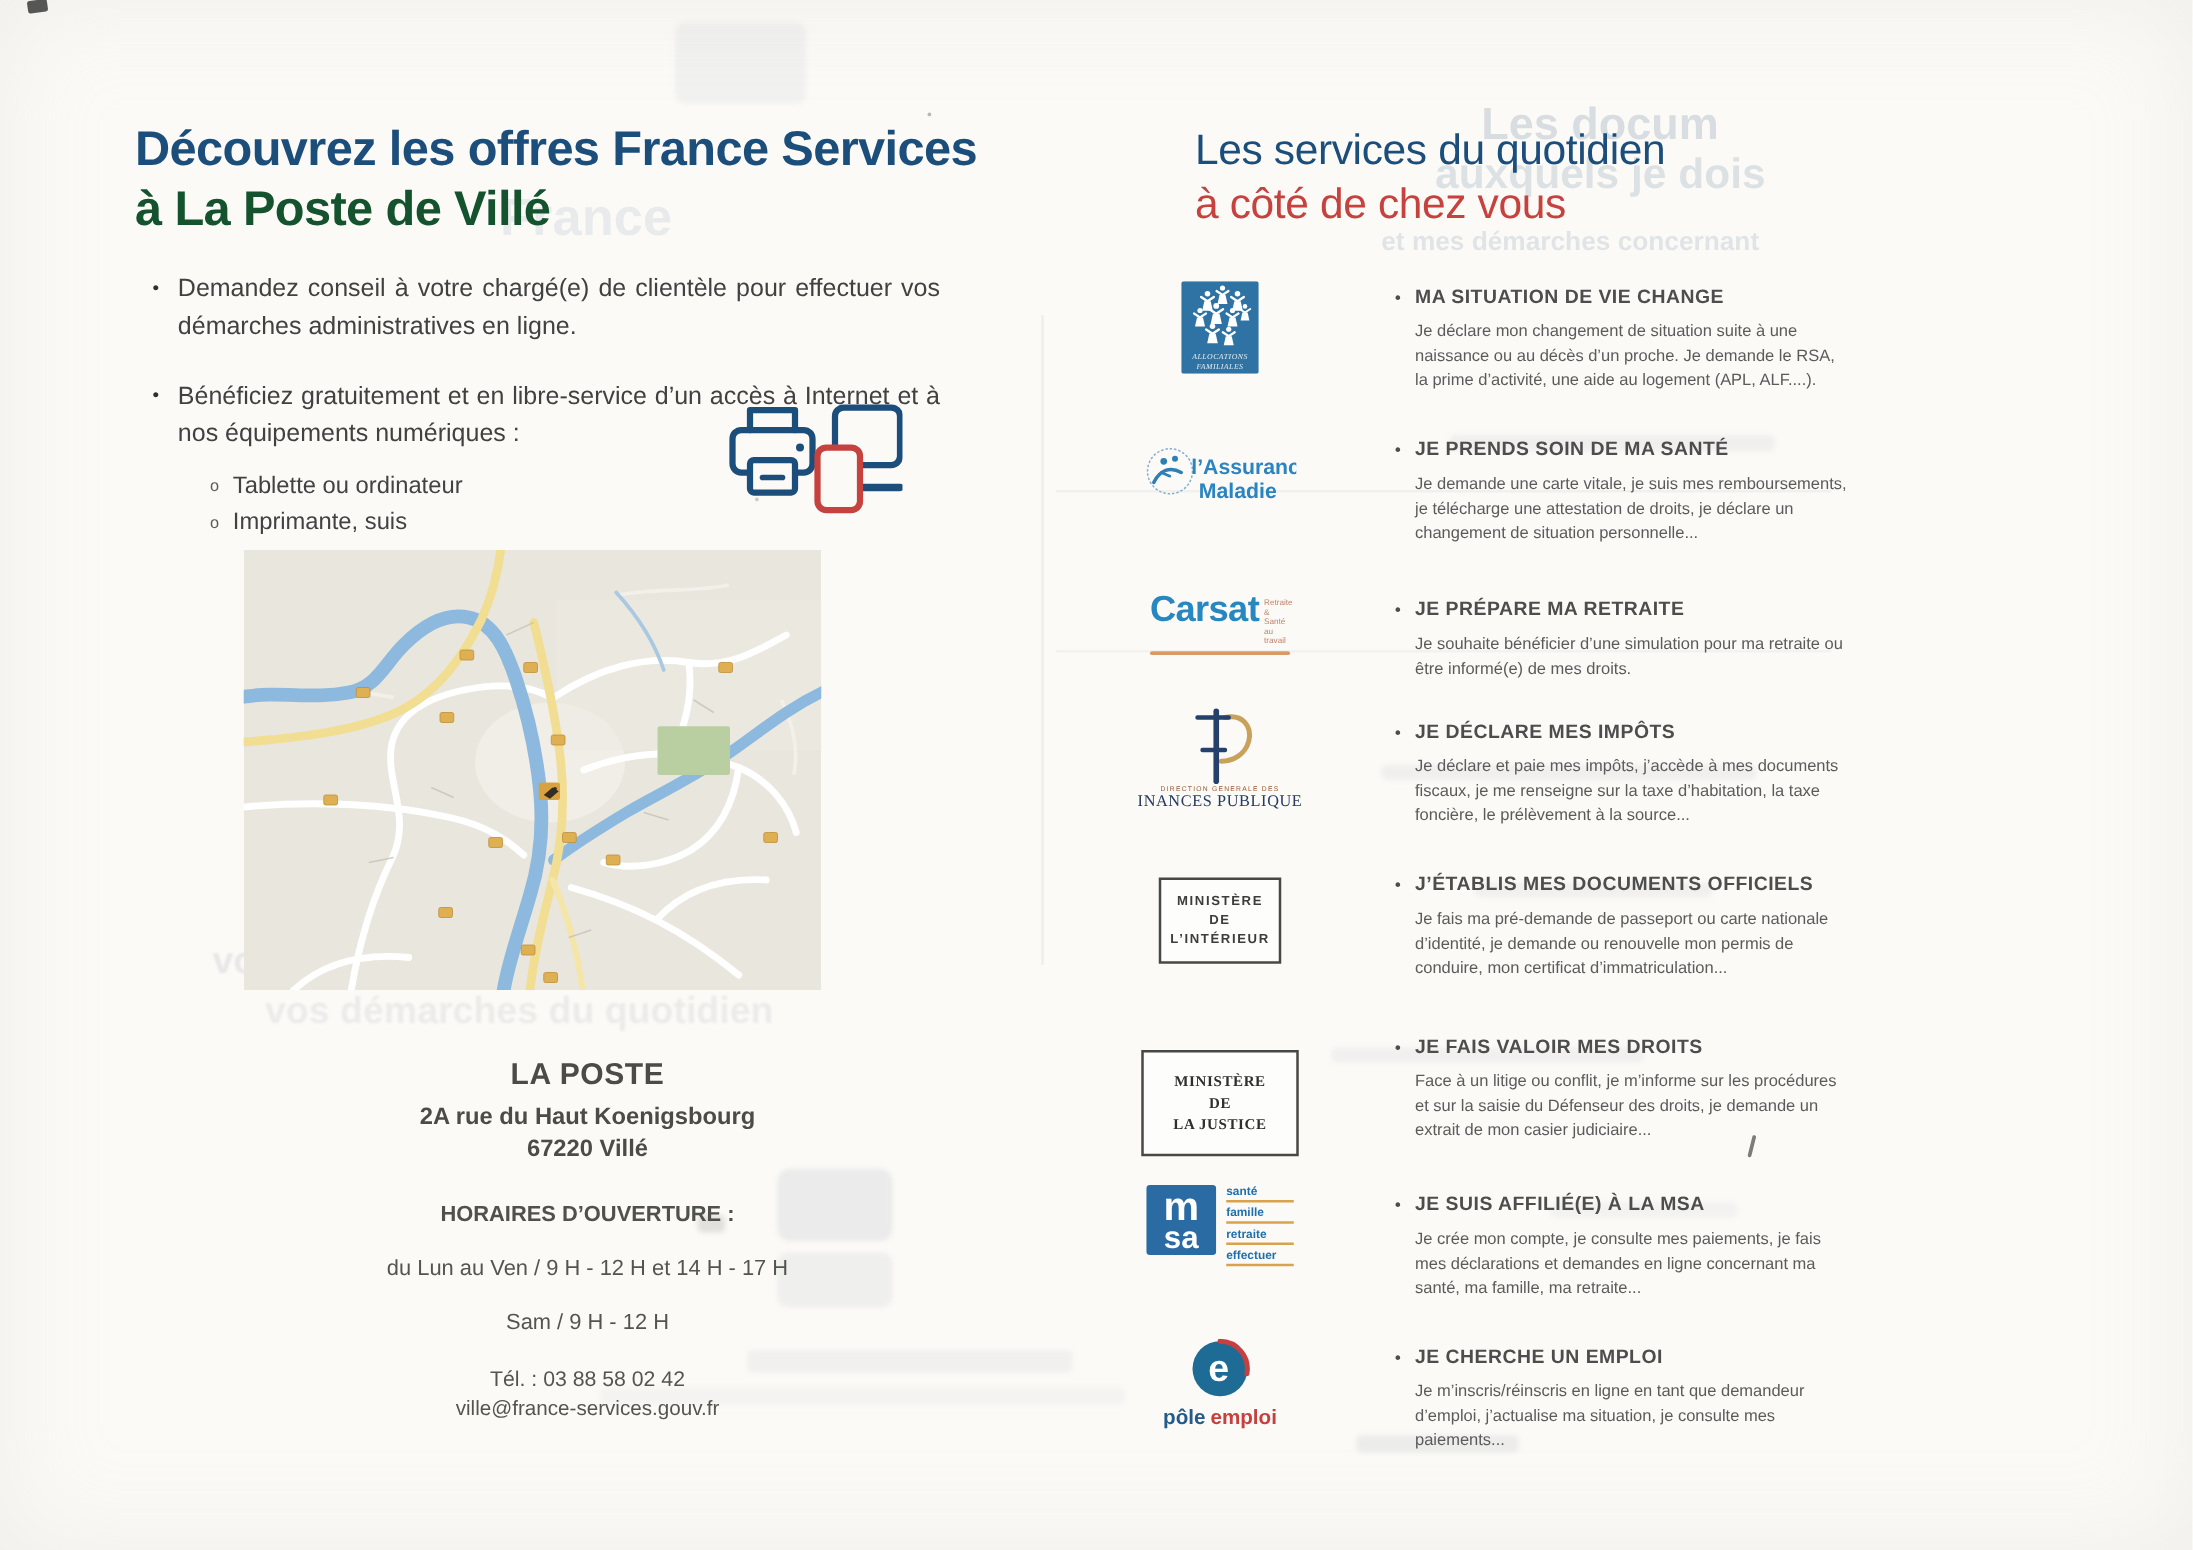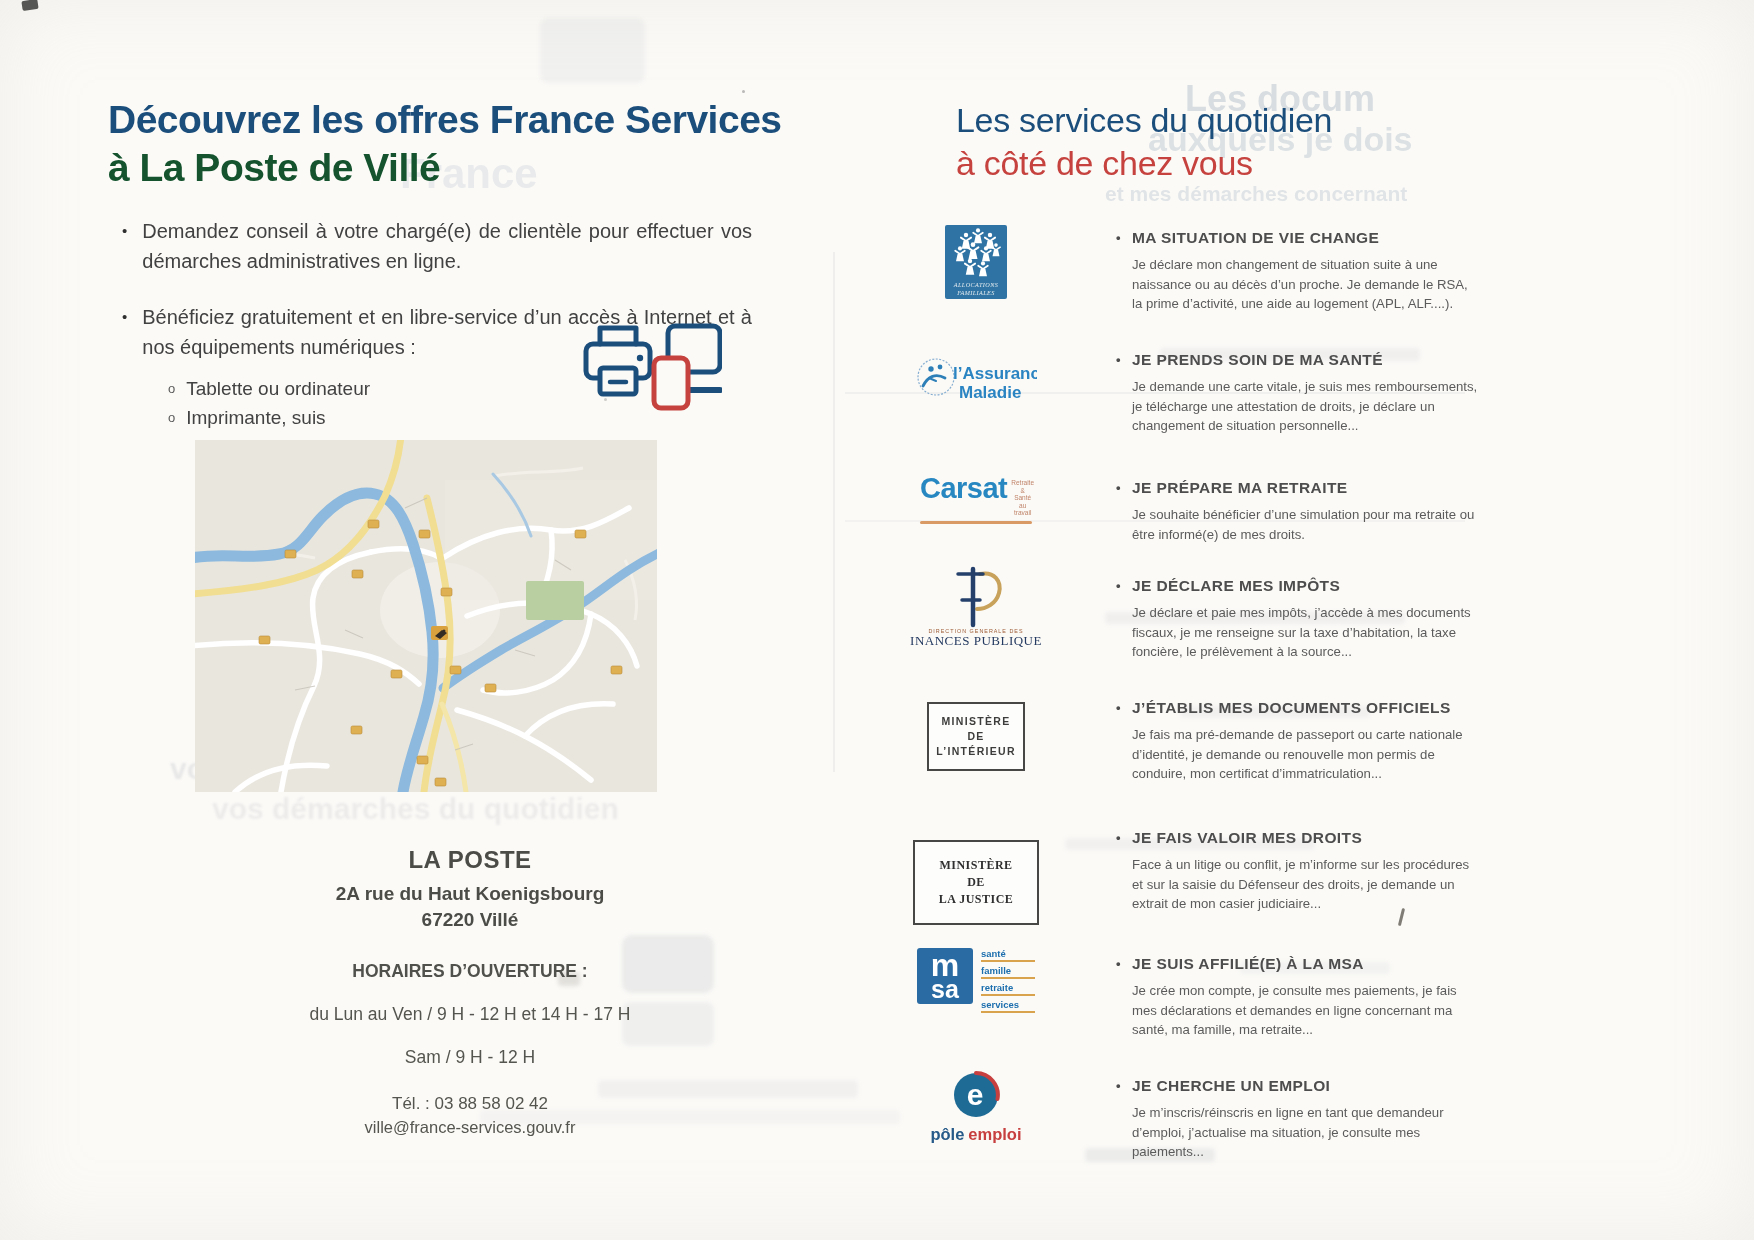--- a/index.html
+++ b/index.html
@@ -32,21 +32,21 @@
   .svc{position:absolute;left:880px;width:610px;display:flex;align-items:flex-start;}
   .logo-cell{width:192px;flex:none;display:flex;justify-content:center;}
   .txt{margin-left:44px;width:362px;}
   .svc-title{position:relative;padding-left:16px;font-size:15.5px;font-weight:bold;letter-spacing:.4px;color:#4d4d4d;line-height:20px;}
   .svc-title .blt{position:absolute;left:0;top:0;font-size:13px;color:#4d4d4d;}
   .svc-desc{padding-left:16px;margin-top:7px;font-size:13.2px;line-height:19.5px;color:#5b5b5b;}
   
   .box-logo{border:2px solid #474745;background:rgba(255,255,255,.6);text-align:center;color:#3d3d3b;}
   .box-mi{width:86px;padding:10px 4px;font-size:10.5px;font-weight:bold;letter-spacing:1.3px;line-height:15px;}
   .box-mj{width:86px;padding:15px 18px;font-family:"Liberation Serif",serif;font-size:12px;font-weight:bold;letter-spacing:.5px;line-height:17px;color:#2f2f2f;}
-  .carsat{width:112px;text-align:center;}
+  .carsat{width:112px;}
   .carsat .row{display:flex;align-items:flex-start;}
   .carsat .word{font-size:29px;font-weight:bold;color:#2787c0;letter-spacing:-0.5px;line-height:30px;}
   .carsat .tags{font-size:6.5px;line-height:7.5px;color:#c08368;margin-left:4px;margin-top:6px;}
   .carsat .uline{height:3px;background:#da9a66;margin-top:4px;border-radius:2px;}
   .msa{display:flex;gap:8px;align-items:flex-start;}
   .msa .words div{font-size:9.5px;font-weight:bold;color:#1d6fae;border-bottom:2px solid #d9a24c;width:54px;padding-bottom:1px;margin-bottom:3px;}
   .pe{display:flex;flex-direction:column;align-items:center;gap:6px;}
   .pe .wordmark{font-size:16.5px;font-weight:bold;}
   .pe .wordmark .b{color:#265a88;}
   .pe .wordmark .r{color:#c7403f;margin-left:4px;}
@@ -328,21 +328,21 @@
       <div class="msa">
         <svg width="56" height="56" viewBox="0 0 56 56">
           <rect width="56" height="56" rx="3" fill="#2b6ba3"></rect>
           <text x="28" y="28" text-anchor="middle" font-size="32" font-weight="bold" fill="#fff">m</text>
           <text x="28" y="50" text-anchor="middle" font-size="25" font-weight="bold" fill="#fff">sa</text>
         </svg>
         <div class="words">
           <div>santé</div>
           <div>famille</div>
           <div>retraite</div>
-          <div>services</div>
+          <div>effectuer</div>
         </div>
       </div>
     </div>
     <div class="txt">
       <div class="svc-title"><span class="blt">•</span><span>JE SUIS AFFILIÉ(E) À LA MSA</span></div>
       <div class="svc-desc">Je crée mon compte, je consulte mes paiements, je fais mes déclarations et demandes en ligne concernant ma santé, ma famille, ma retraite...</div>
     </div>
   </div>
 
   <div class="svc" style="top:1076px;">

